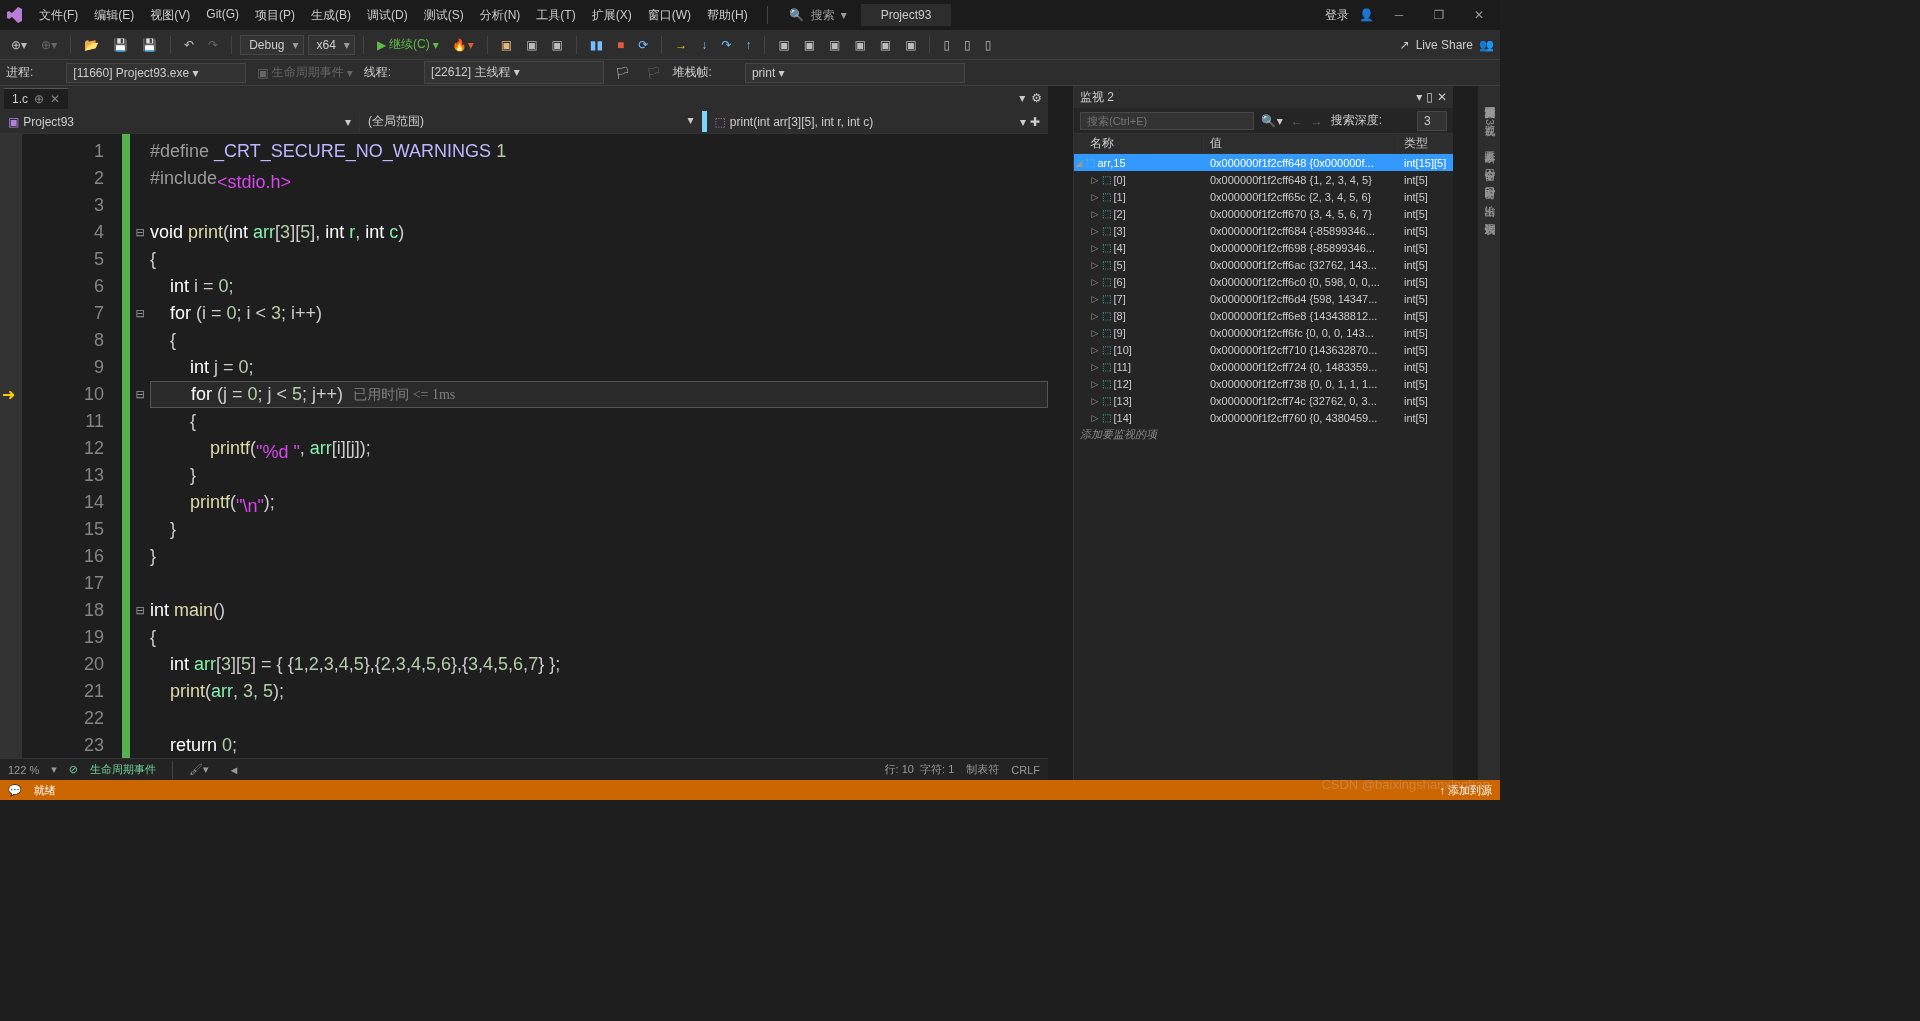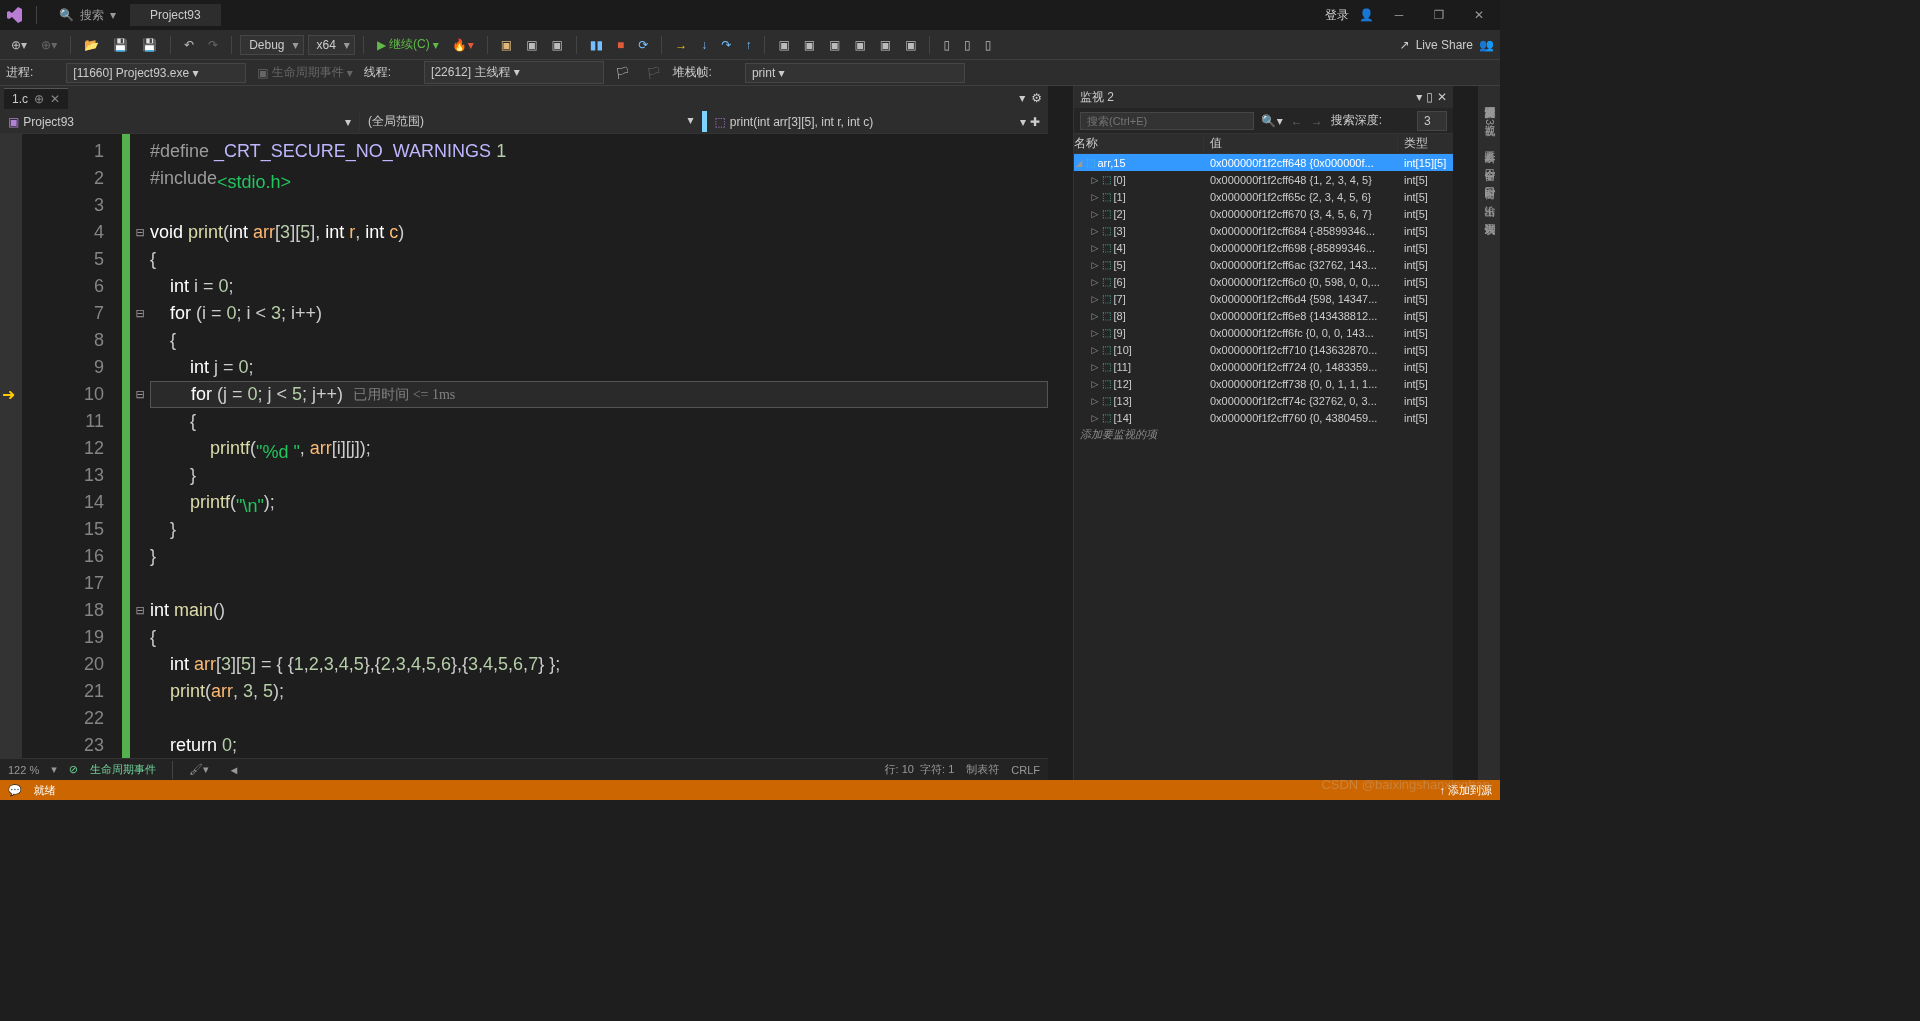--- a/index.html
+++ b/index.html
@@ -35,34 +35,34 @@
 .bpcol{width:22px;background:#333333;}
 .margin{width:8px;background:#54b14e;}
 .fold{width:20px;background:#1e1e1e;padding-top:4px;}
 .fold div{height:27px;display:flex;align-items:center;justify-content:center;color:#999;font-size:11px;}
 .code{flex:1;padding-top:4px;overflow-x:auto;}
 .codeline{height:27px;display:flex;align-items:center;white-space:pre;}
 .currentline{background:#2a2a2a;border:1px solid #555;}
 .kw{color:#ffffff;}
 .pp{color:#9b9b9b;}
 .mc{color:#beb7ff;}
-.str{color:#22c55e;margin-top:8px;}
+.str{color:#d946ef;margin-top:8px;}
 .fn{color:#dcdcaa;}
 .num{color:#b5cea8;}
 .pt{color:#cccccc;}
-.gl{color:#fdba74;}
+.gl{color:#86efac;}
 .hint{color:#808080;font-size:14px;font-family:"Microsoft YaHei";}
 .arrow{color:#ffcc00;font-size:16px;position:absolute;left:2px;}
 .statusline{height:22px;background:#232323;display:flex;align-items:center;padding:0 8px;gap:12px;color:#999;font-size:11px;border-top:1px solid #333;}
 .watch{width:380px;background:#252526;display:flex;flex-direction:column;border-left:1px solid #333;}
 .whead{height:22px;background:#2d2d2d;display:flex;align-items:center;padding:0 6px;color:#ccc;gap:4px;}
 .wsearch{height:26px;background:#252526;display:flex;align-items:center;padding:0 6px;gap:8px;border-bottom:1px solid #333;}
 .wsearch input{background:#333;border:1px solid #464646;color:#ccc;padding:2px 6px;flex:1;font-size:11px;}
 .wcols{height:20px;background:#2d2d2d;display:flex;align-items:center;border-bottom:1px solid #333;}
-.wc1{width:130px;padding-left:0;border-right:1px solid #333;}
+.wc1{width:130px;padding-left:16px;border-right:1px solid #333;}
 .wc2{flex:1;padding-left:6px;border-right:1px solid #333;}
 .wc3{width:55px;padding-left:6px;}
 .wrows{flex:1;overflow:auto;}
 .wrow{height:17px;display:flex;align-items:center;font-size:11px;}
 .wrow.sel{background:#3399ff;color:#fff;}
 .wr1{width:130px;display:flex;align-items:center;gap:2px;overflow:hidden;}
 .wr2{flex:1;padding-left:6px;overflow:hidden;text-overflow:ellipsis;white-space:nowrap;}
 .wr3{width:55px;padding-left:6px;}
 .exp{width:10px;text-align:center;color:#999;font-size:9px;}
 .cub{color:#4ec9b0;font-size:10px;}
@@ -74,20 +74,35 @@
 </style>
 </head>
 <body>
 
 <div class="titlebar">
   <span class="vsicon">
       <svg width="16" height="16" viewBox="0 0 16 16">
         <path fill="#ba7dd6" d="M11 0l4 2v12l-4 2-6-6-3 2-2-1V5l2-1 3 2 6-6z"></path>
       </svg>
     </span>
+  <div class="menus">
+    <span>文件(F)</span>
+    <span>编辑(E)</span>
+    <span>视图(V)</span>
+    <span>Git(G)</span>
+    <span>项目(P)</span>
+    <span>生成(B)</span>
+    <span>调试(D)</span>
+    <span>测试(S)</span>
+    <span>分析(N)</span>
+    <span>工具(T)</span>
+    <span>扩展(X)</span>
+    <span>窗口(W)</span>
+    <span>帮助(H)</span>
+  </div>
   <div class="sep"></div>
   <div class="searchbox">
       <span>🔍</span>
       <span>搜索</span>
       <span>▾</span>
     </div>
   <div class="proj">Project93</div>
   <div class="rightctl">
     <span>登录</span>
     <span>👤</span>

